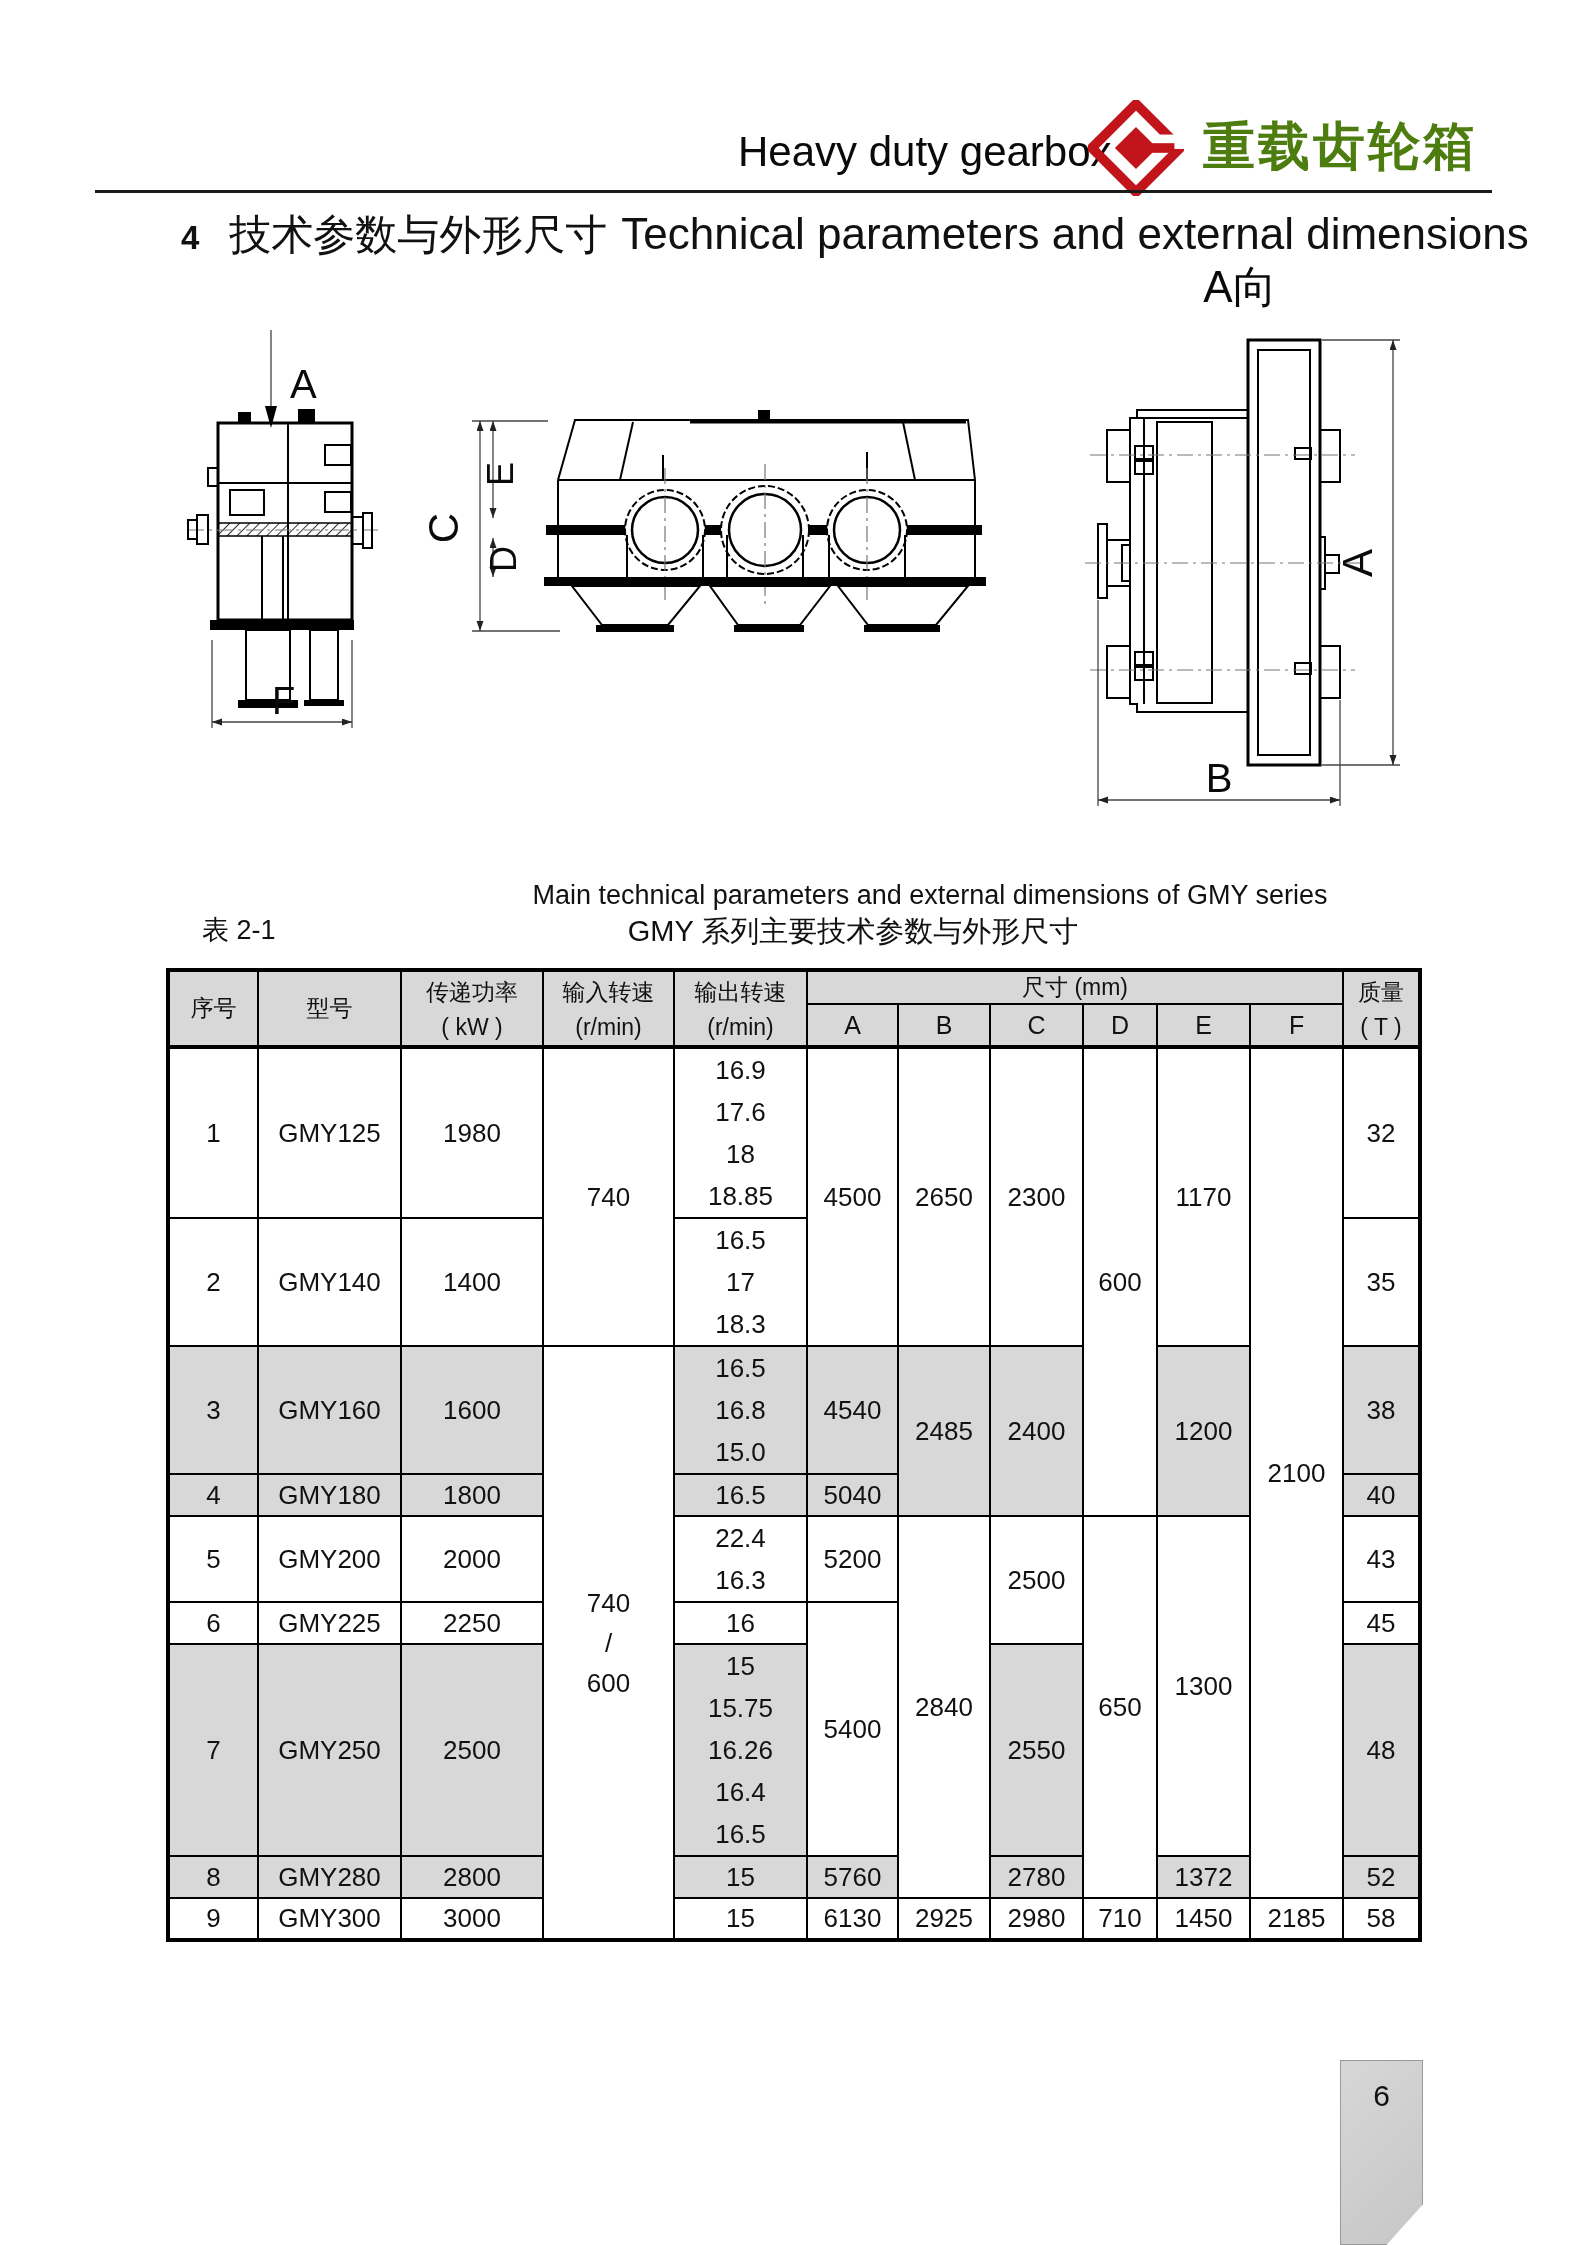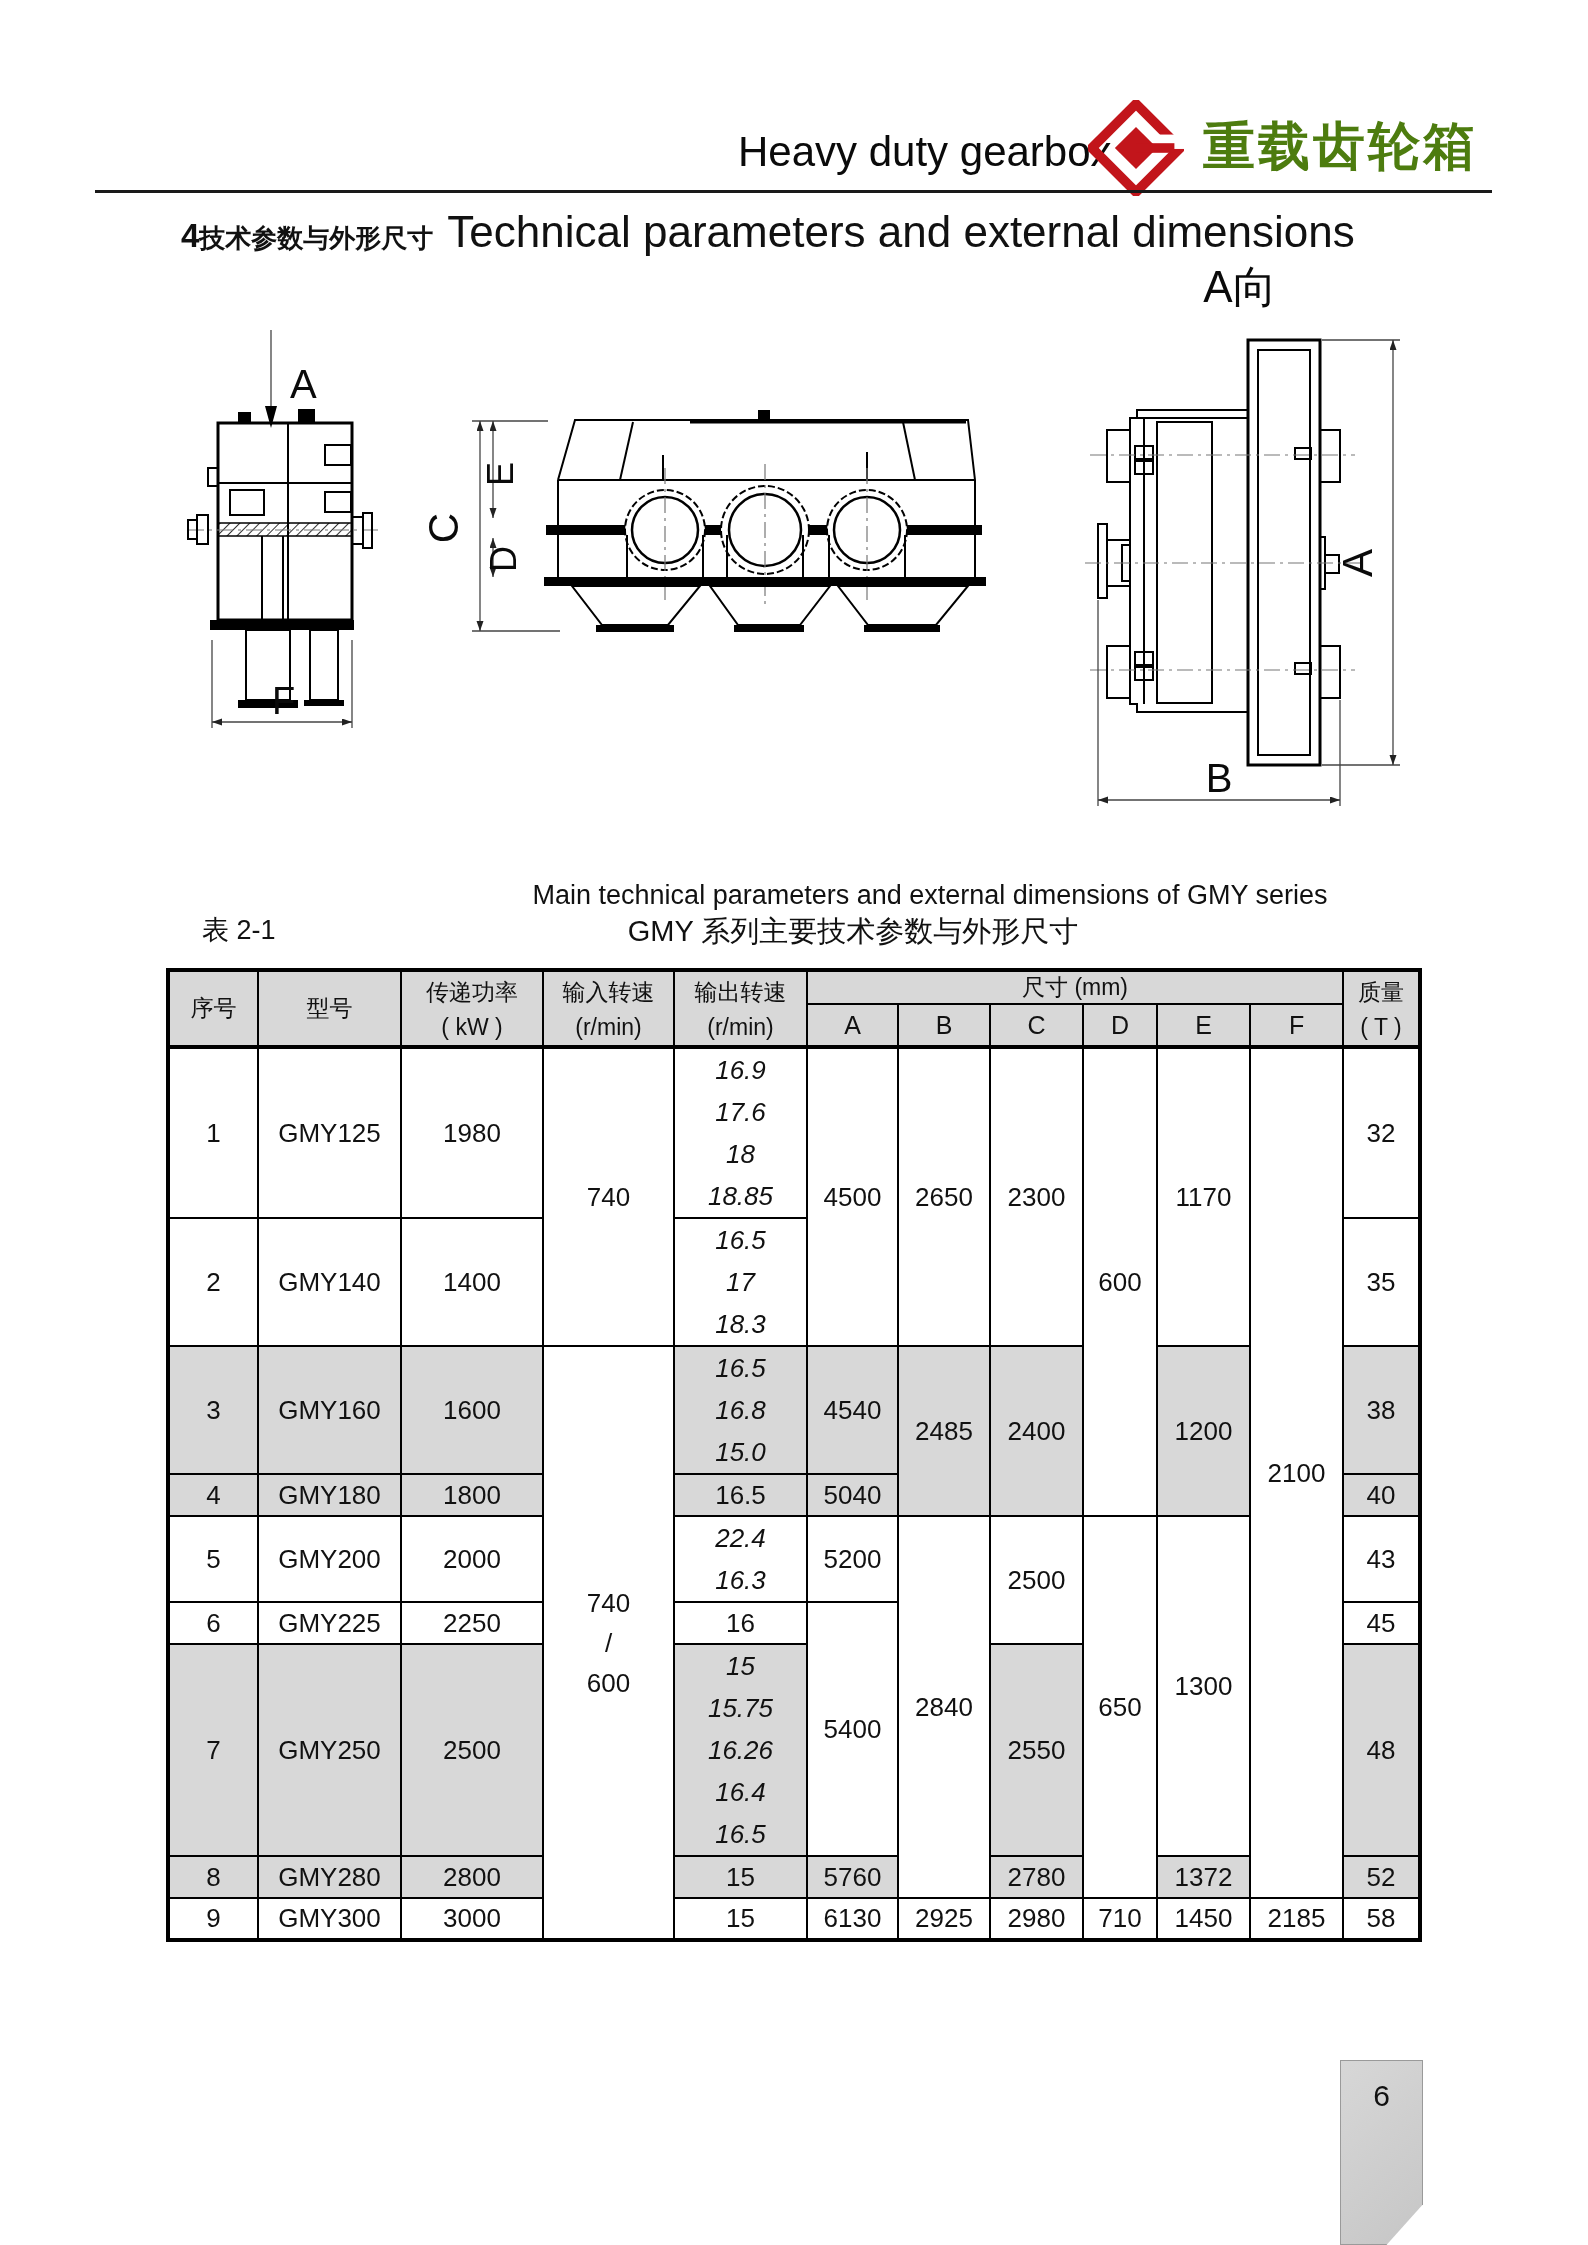--- a/index.html
+++ b/index.html
@@ -9,21 +9,21 @@
 
   
   .hdr-en{position:absolute;left:738px;top:128px;font-size:42px;color:#0a0a0a;}
   .hdr-cn{position:absolute;left:1203px;top:112px;font-size:52px;font-weight:600;
           color:#4d7c0f;letter-spacing:3px;}
   .hdr-rule{position:absolute;left:95px;top:190px;width:1397px;height:3px;background:#1a1a1a;}
 
   
   .sec{position:absolute;left:181px;top:207px;white-space:nowrap;}
   .sec .num{font-weight:bold;font-size:33px;}
-  .sec .zh{font-weight:bold;font-size:26px;}
+  .sec .zh{font-weight:normal;font-size:42px;margin-left:30px;}
   .sec .en{font-size:44px;margin-left:14px;}
 
   
   .drawings{position:absolute;left:100px;top:230px;}
   .drawings svg{display:block;}
 
   
   .cap-en{position:absolute;left:300px;top:880px;width:1260px;text-align:center;font-size:27px;}
   .tbl-label{position:absolute;left:202px;top:912px;font-size:27px;}
   .cap-zh{position:absolute;left:253px;top:912px;width:1200px;text-align:center;font-size:29px;}
@@ -33,21 +33,21 @@
              table-layout:fixed;border:4px solid #000;}
   table.spec th,table.spec td{border:2px solid #000;text-align:center;padding:0;
              vertical-align:middle;overflow:hidden;}
   table.spec thead th{background:#d8d8d8;font-weight:normal;font-size:23px;}
   table.spec tr.h1 th{height:28px;}
   table.spec tr.h2 th{height:40px;font-size:25px;border-bottom:4px solid #000;}
   table.spec thead th.deep{border-bottom:4px solid #000;}
   table.spec thead .l2{margin-top:6px;}
   table.spec td{font-size:26px;background:#fff;}
   table.spec td.shade{background:#d8d8d8;}
-  table.spec td .ln{height:42px;line-height:42px;font-style:italic;}
+  table.spec td .ln{height:42px;line-height:42px;}
   table.spec td .lnc{line-height:40px;}
 
   
   .page-tab{position:absolute;left:1340px;top:2060px;width:83px;height:185px;
             background:linear-gradient(135deg,#d7d7d7,#c6c6c6);
             border:1px solid #9a9a9a;box-sizing:border-box;
             clip-path:polygon(0 0,100% 0,100% 78%,56% 100%,0 100%);
             text-align:center;}
   .page-tab .n{margin-top:18px;font-size:30px;}
 

